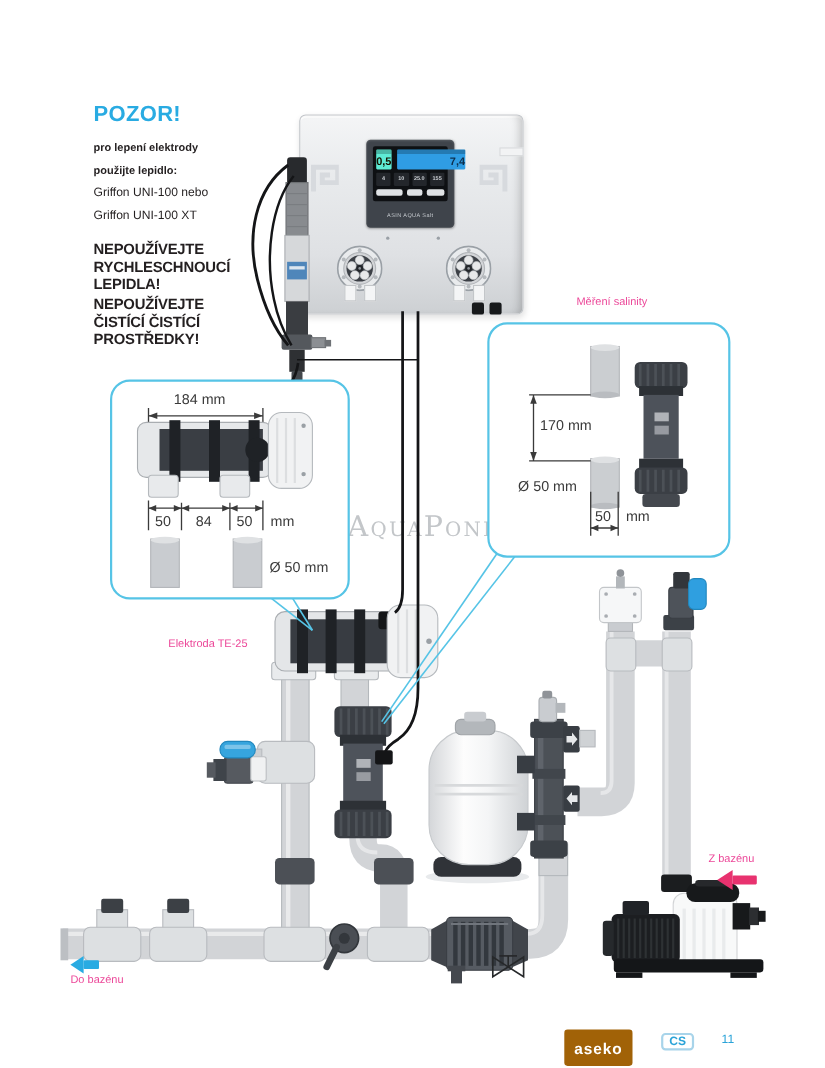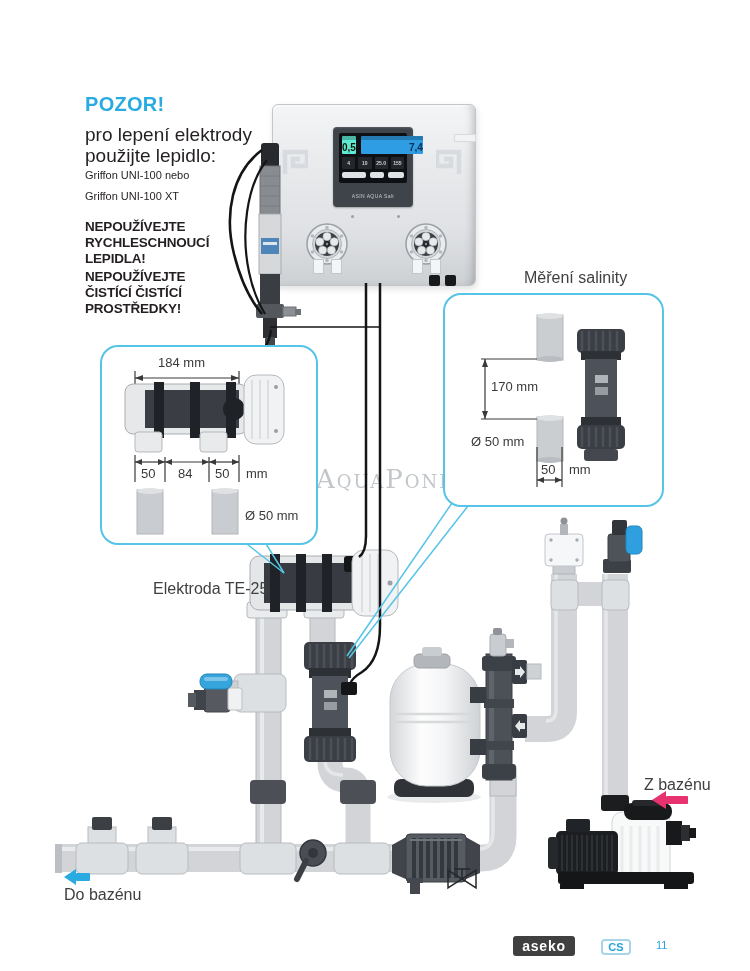--- a/index.html
+++ b/index.html
@@ -1,21 +1,21 @@
 <!DOCTYPE html>
 <html><head>
 <meta charset="utf-8">
 <style>
   html,body{margin:0;padding:0;}
   body{width:750px;height:971px;position:relative;background:#ffffff;overflow:hidden;
        font-family:"Liberation Sans", sans-serif;color:#231f20;}
   .abs{position:absolute;}
   
   .pozor{font-size:20px;font-weight:bold;color:#29abe2;letter-spacing:.3px;}
-  .intro{font-size:19px;font-weight:normal;line-height:21px;}
+  .intro{font-size:10px;font-weight:bold;line-height:21px;}
   .glue{font-size:11px;line-height:21px;}
   .caps{font-size:13.5px;font-weight:bold;line-height:16.3px;letter-spacing:-.2px;}
   
   .device{left:272px;top:104px;width:202px;height:180px;border-radius:6px;
     background:linear-gradient(180deg,#f4f5f6 0%,#e9ebed 30%,#dfe1e4 70%,#cdd0d3 100%);
     border:1px solid #c3c6ca;
     box-shadow:inset -7px 0 9px -5px rgba(0,0,0,.22), inset 0 2px 0 rgba(255,255,255,.8), 1px 3px 6px rgba(0,0,0,.12);
     z-index:1;}
   .bezel{left:60px;top:22px;width:80px;height:80px;background:#3f444b;border-radius:4px;
     box-shadow:inset 0 1px 2px rgba(255,255,255,.15), 0 1px 2px rgba(0,0,0,.3);}
@@ -30,26 +30,26 @@
   .stile{flex:1;height:12px;background:#23262b;color:#cfd3d8;font-size:5px;font-weight:bold;
     display:flex;align-items:center;justify-content:center;border-radius:1px;}
   .pillrow{display:flex;gap:4px;margin-top:3px;}
   .pill{height:6px;background:#dfe2e5;border-radius:2px;}
   .devname{left:60px;top:88px;width:80px;text-align:center;font-size:5px;letter-spacing:.4px;color:#c5c9ce;}
   .dot{width:3px;height:3px;border-radius:50%;background:#9aa0a6;}
   .devlabel{left:181px;top:29px;width:20px;height:6px;background:#f2f3f4;border:1px solid #d8dadc;}
   
   .cbox{border:2px solid #56c4e6;border-radius:18px;background:#ffffff;z-index:3;}
   .dimlab{font-size:13px;color:#3a3a3a;white-space:nowrap;}
-  .caplabel{font-size:16px;color:#404040;white-space:nowrap;z-index:4;}
+  .caplabel{font-size:10px;color:#ec4899;white-space:nowrap;z-index:4;}
   
   .wmark{left:316px;top:464px;font-family:"DejaVu Serif", serif;font-variant:small-caps;
     font-size:26px;letter-spacing:2px;color:#c3c6c9;z-index:0;}
   
-  .brandbadge{left:513px;top:936px;width:62px;height:20px;background:#404040;border-radius:3px;
+  .brandbadge{left:513px;top:936px;width:62px;height:33px;background:#a16207;border-radius:3px;
     color:#ffffff;font-size:14px;font-weight:bold;letter-spacing:.8px;display:flex;align-items:center;justify-content:center;z-index:4;}
   .langbadge{left:601px;top:939px;width:30px;height:16px;border:2px solid #a8d4ea;border-radius:4px;
     color:#2aa3d8;font-size:11px;font-weight:bold;display:flex;align-items:center;justify-content:center;box-sizing:border-box;z-index:4;}
   .pagenum{left:656px;top:939px;font-size:11px;color:#2aa3d8;z-index:4;text-align:right;}
   svg.layer{left:0;top:0;z-index:2;pointer-events:none;}
 </style>
 </head>
 <body>
 
 <div class="abs pozor" style="left:85px;top:93px;">POZOR!</div>

